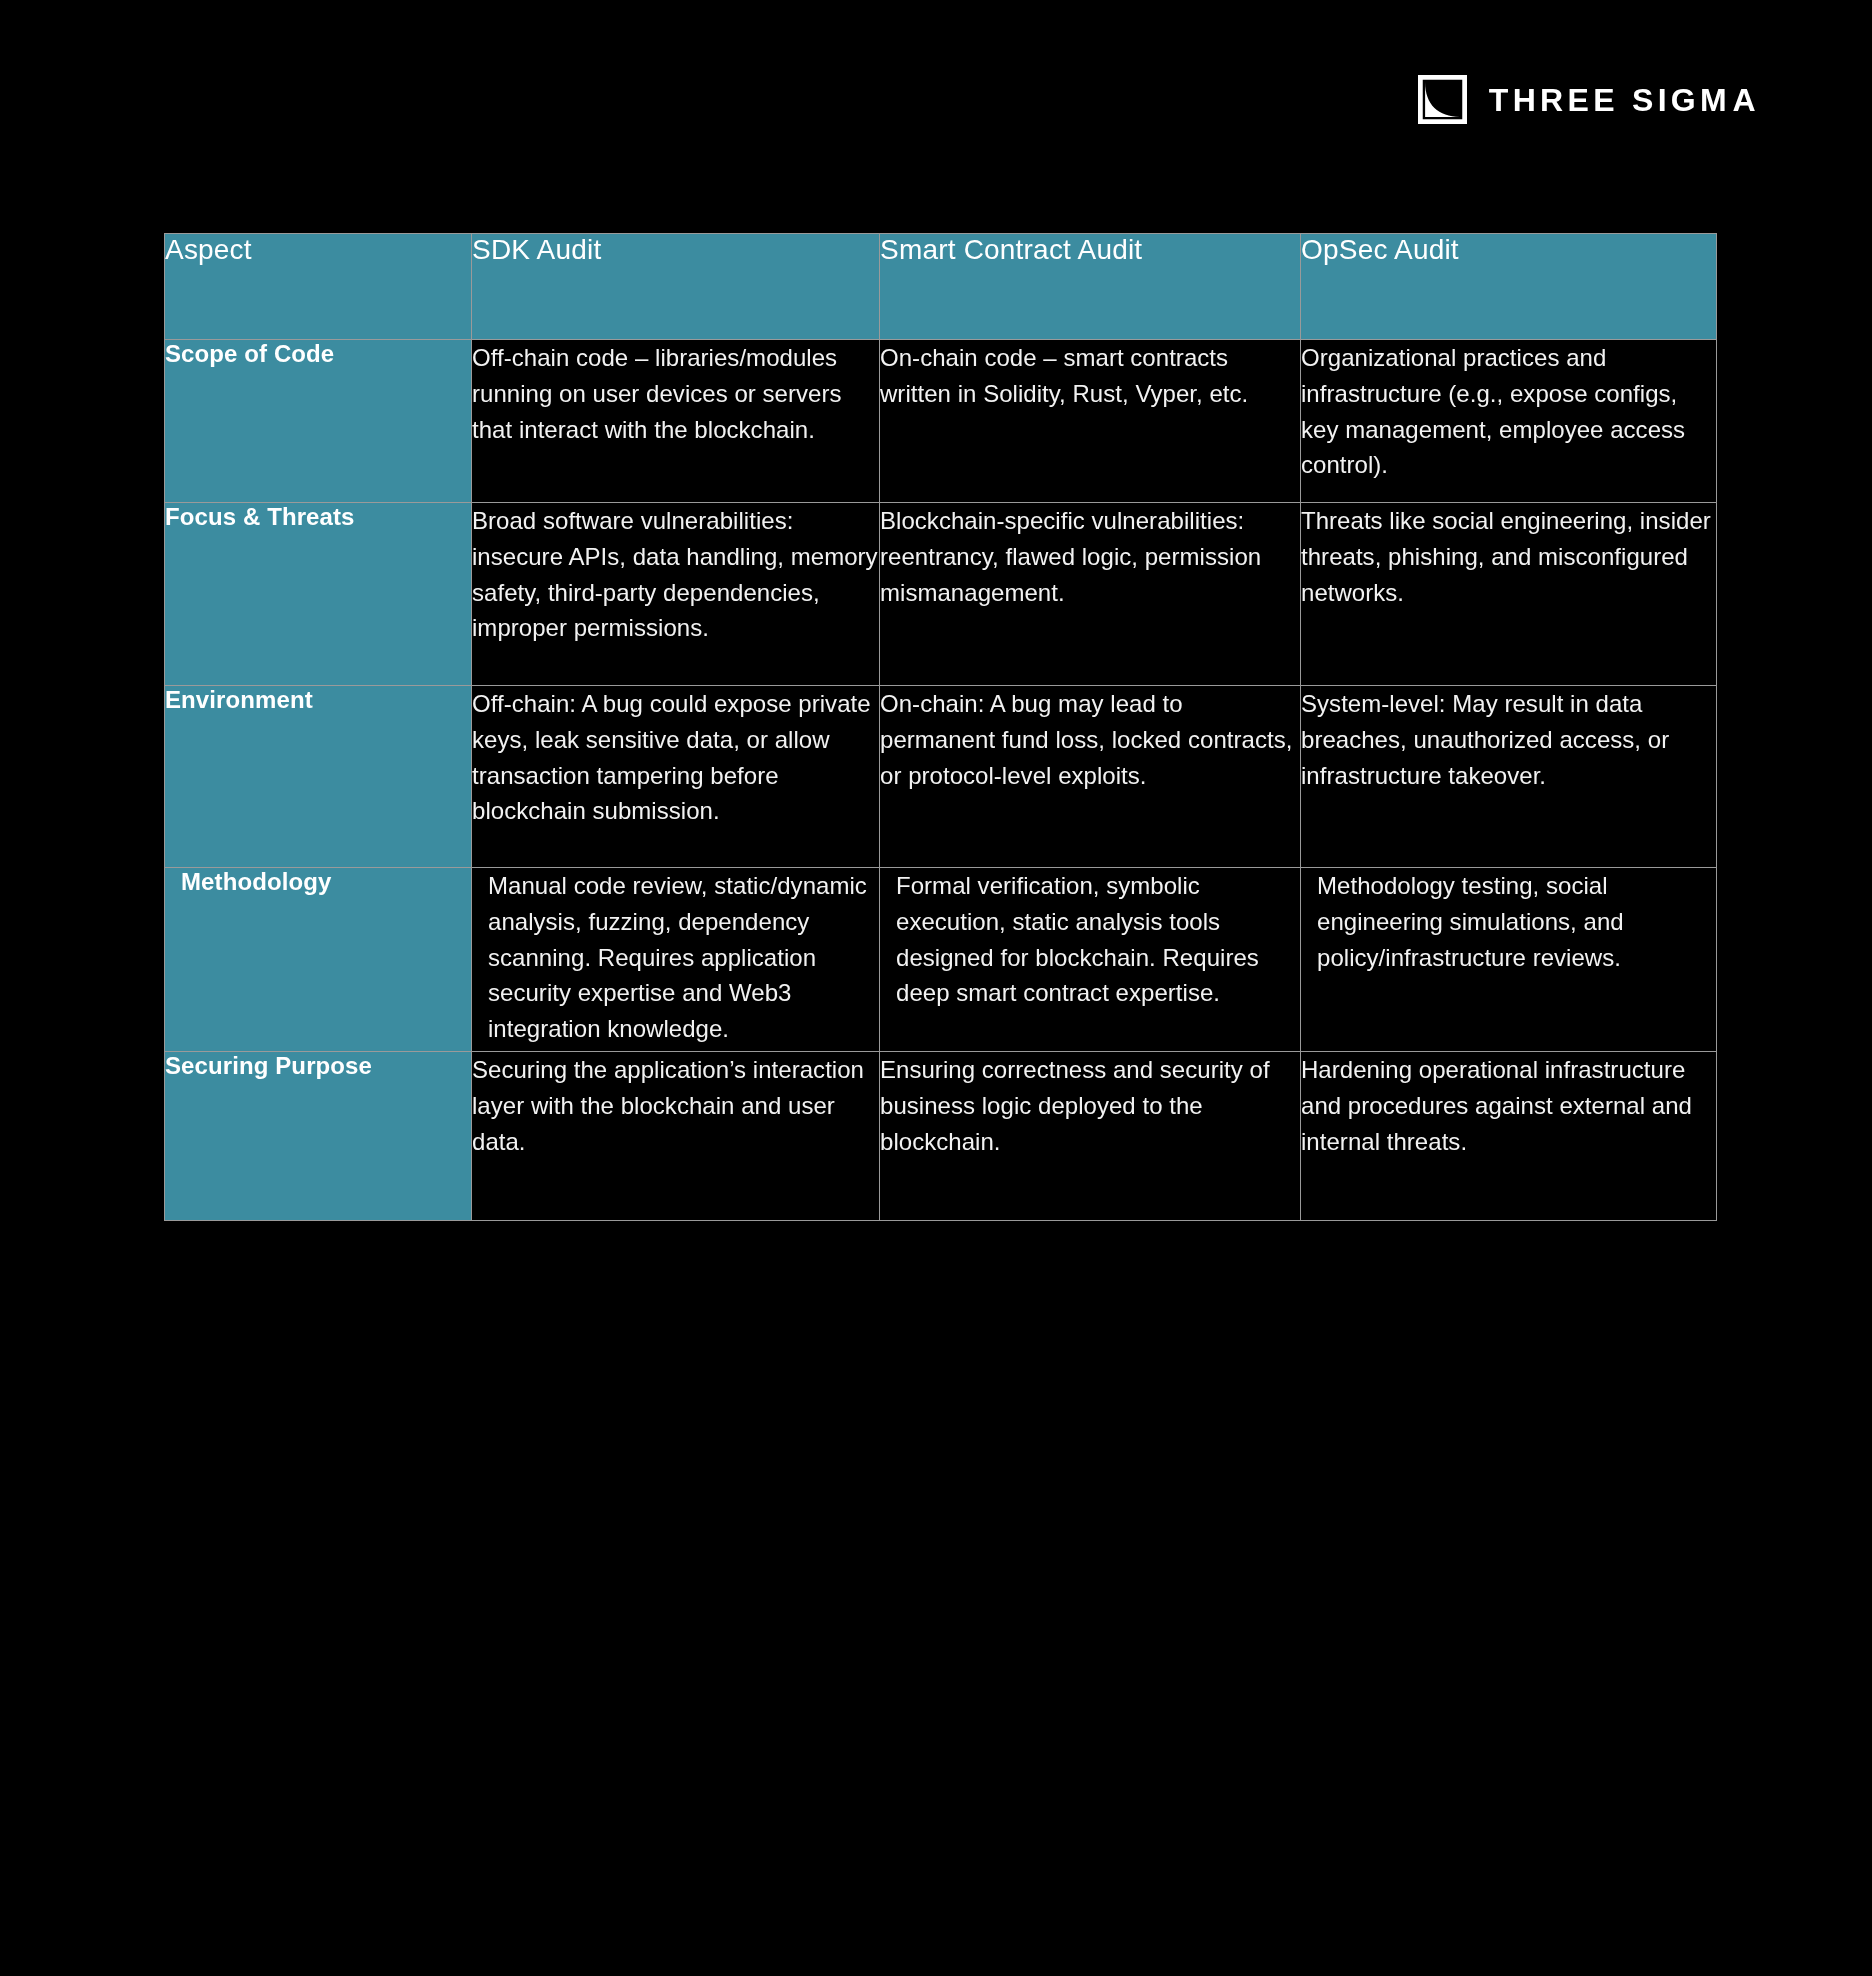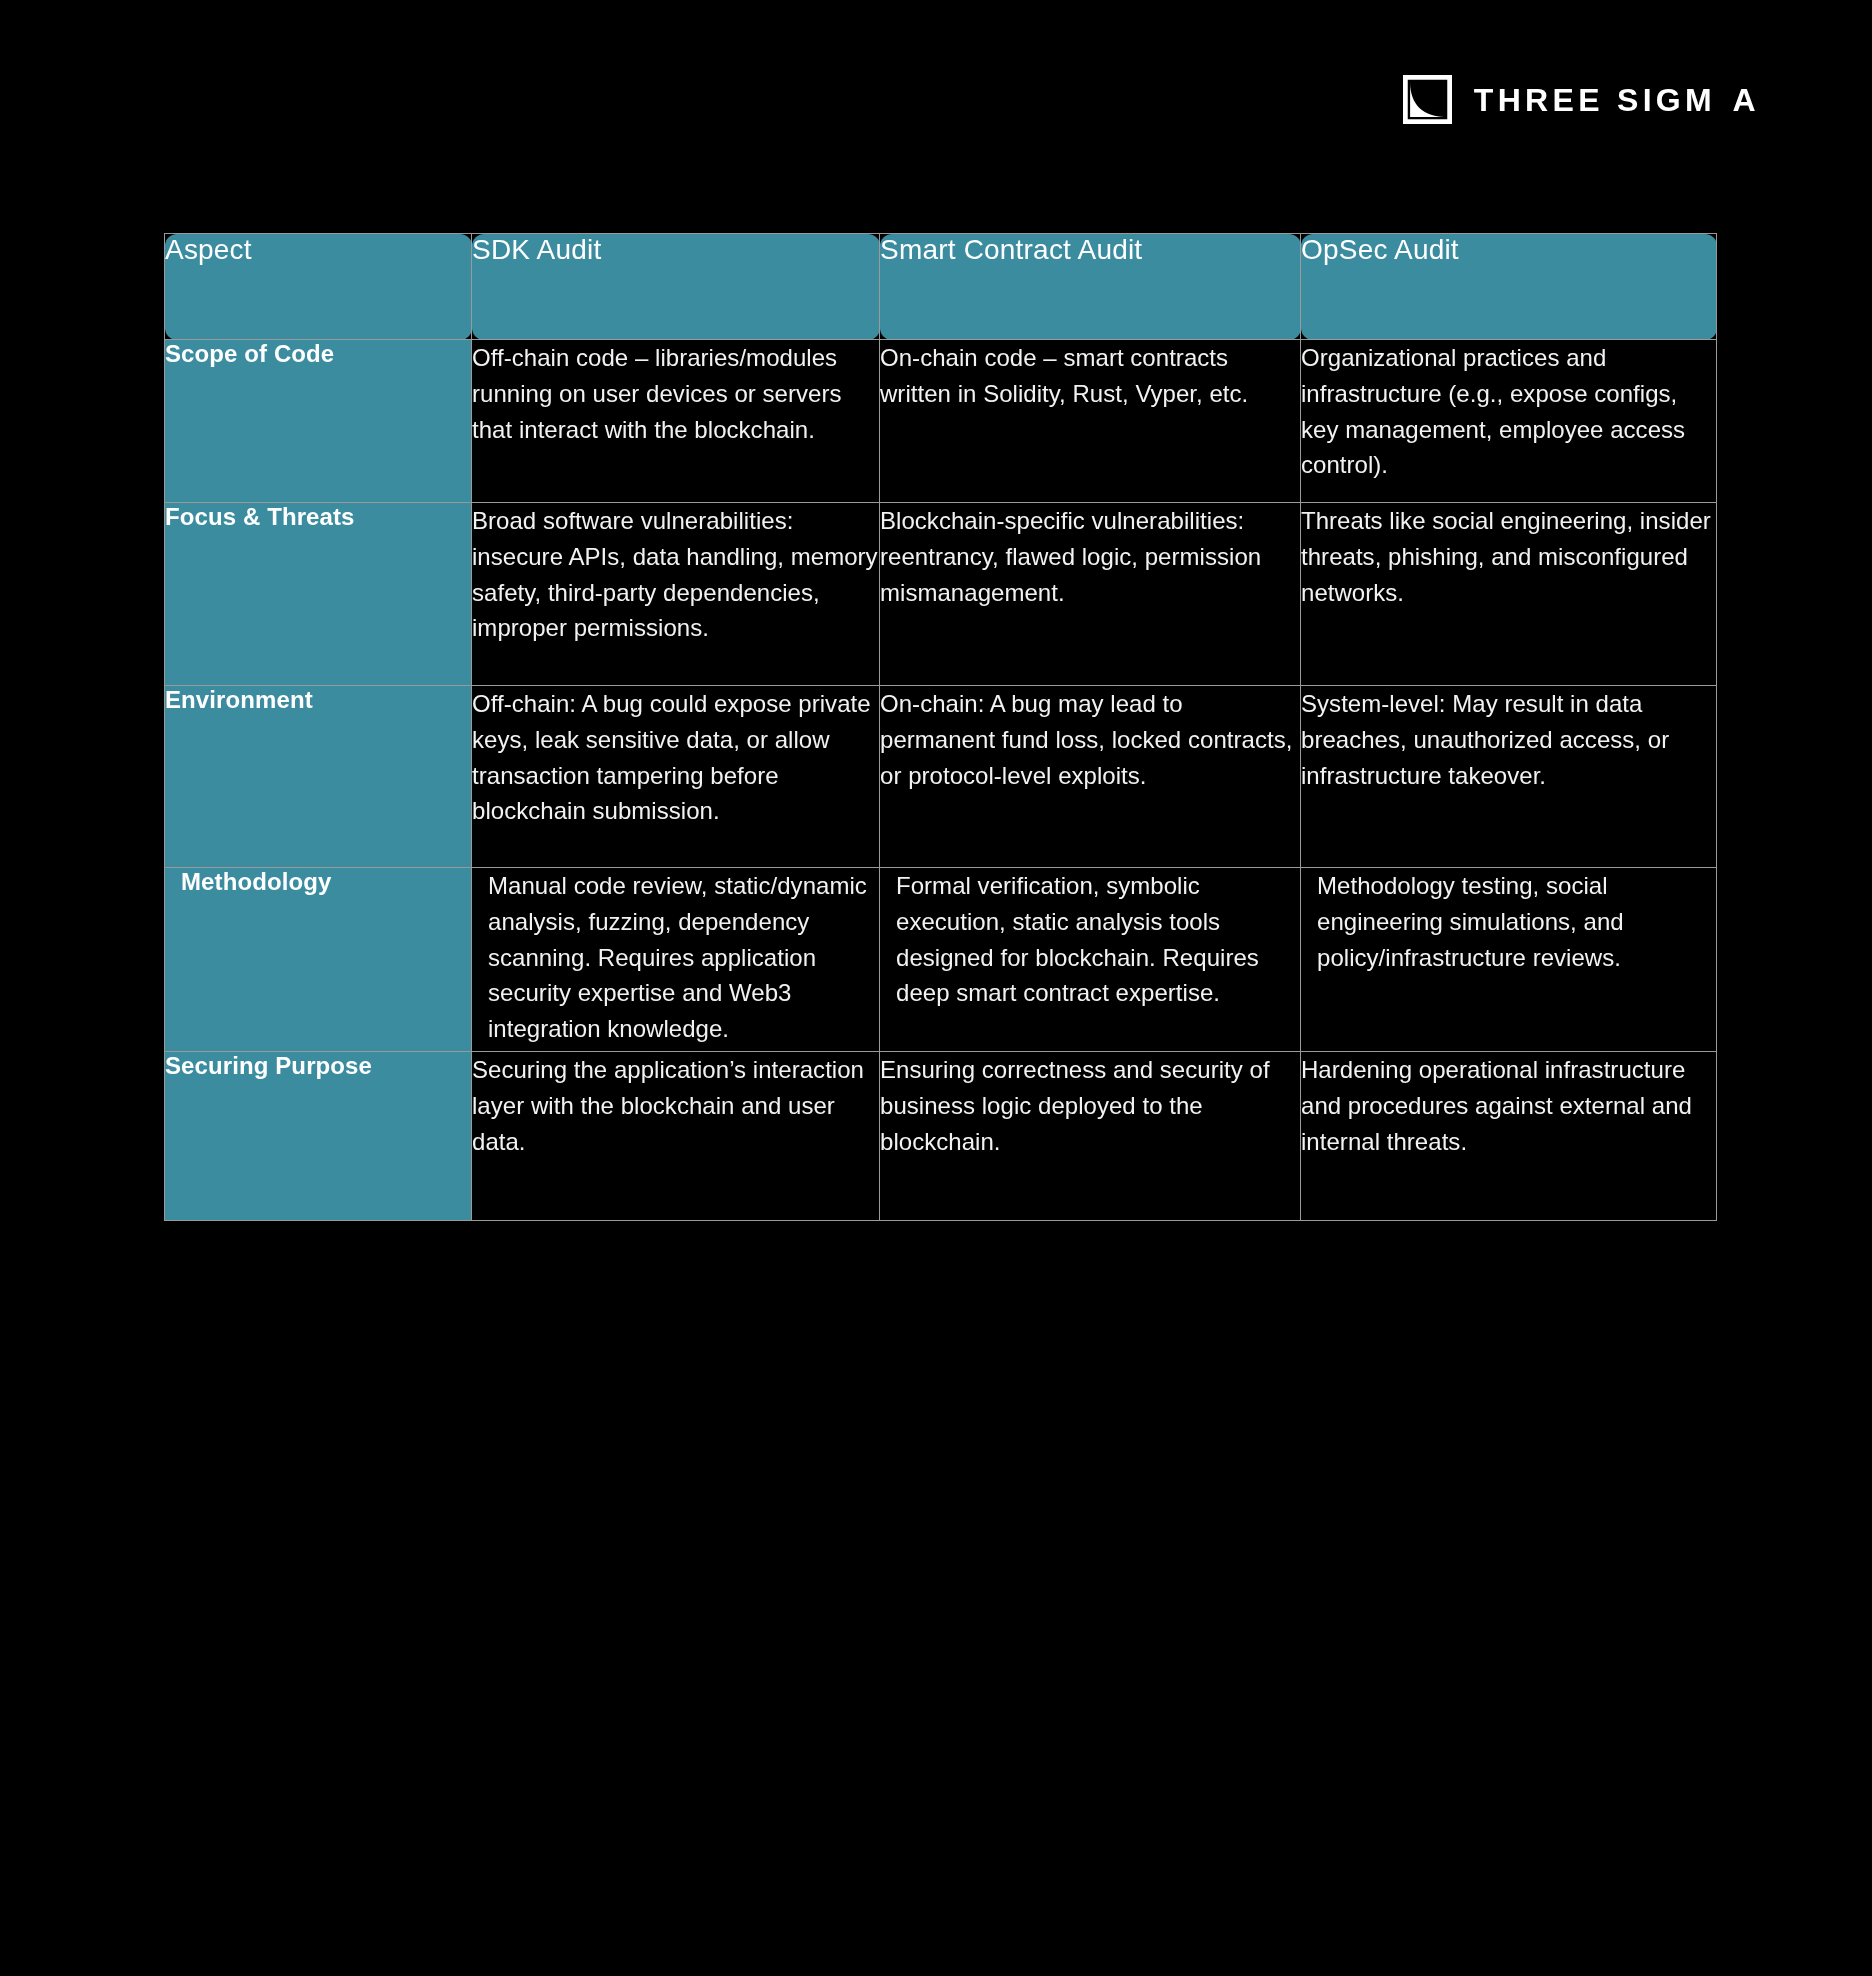--- a/index.html
+++ b/index.html
@@ -25,21 +25,21 @@
   }
   .brand-word{
     color:#ffffff;
     font-size:32px;
     font-weight:700;
     letter-spacing:4.3px;
     line-height:1;
     white-space:nowrap;
     display:flex;
     align-items:center;
-    gap:15px;
+    gap:0;
   }
   .brand-word .sigma-a{
     display:inline-block;
     margin-left:1.6px;
   }
 
   
   .table-wrap{
     position:absolute;
     left:164px; top:233px;
@@ -65,21 +65,20 @@
   
   thead th{
     background:#3C8CA0;
     height:105px;
     color:#ffffff;
     font-size:28px;
     font-weight:400;
     letter-spacing:0.2px;
     padding:0 0 0 35px;
     vertical-align:middle;
-    border-radius:12px;
   }
 
   
   td.aspect-cell{
     background:#3C8CA0;
     color:#ffffff;
     font-size:24px;
     font-weight:700;
     letter-spacing:0.1px;
     padding:0 0 0 35px;

